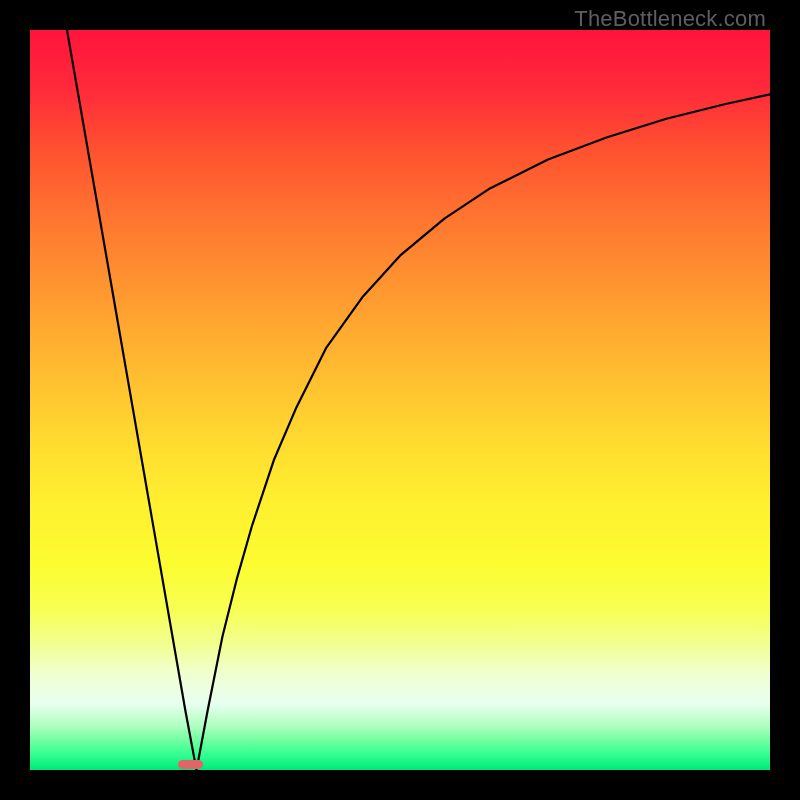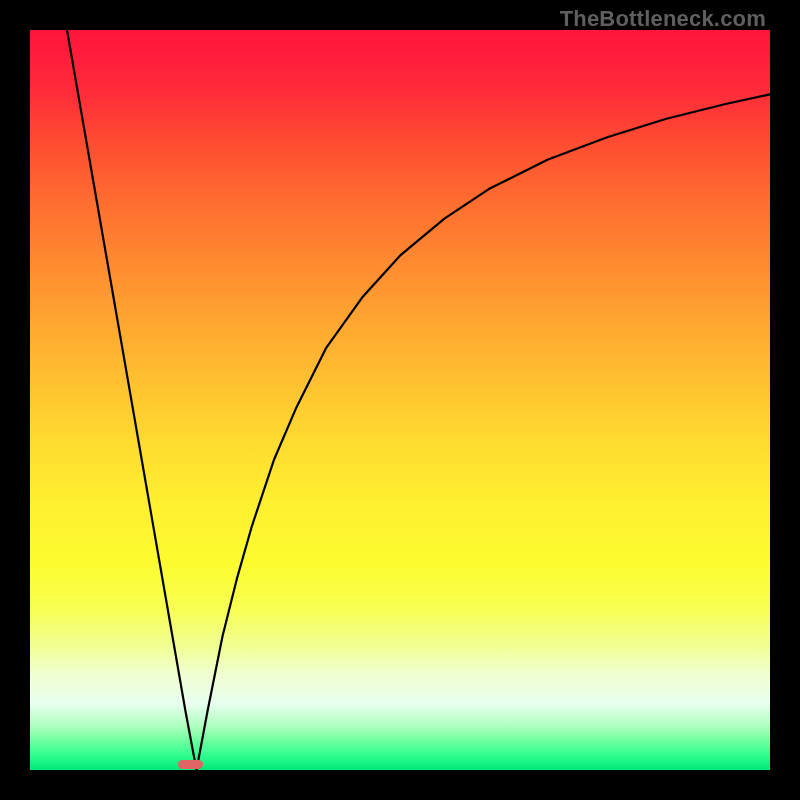--- a/index.html
+++ b/index.html
@@ -36,21 +36,21 @@
       #30ff90 98%,
       #00e878 100%
     );
   }
   .watermark {
     position: absolute;
     top: 6px;
     right: 34px;
     font-family: Arial, Helvetica, sans-serif;
     font-size: 22px;
-    font-weight: 700;
+    font-weight: 400;
     color: #5f5f5f;
     letter-spacing: 0.2px;
   }
   .curve {
     position: absolute;
     left: 0;
     top: 0;
     width: 740px;
     height: 740px;
     pointer-events: none;

